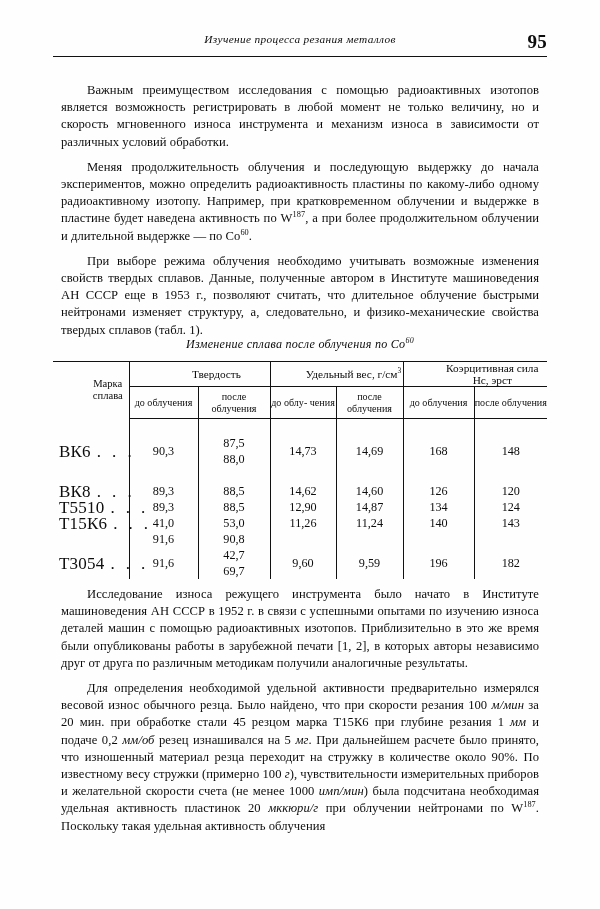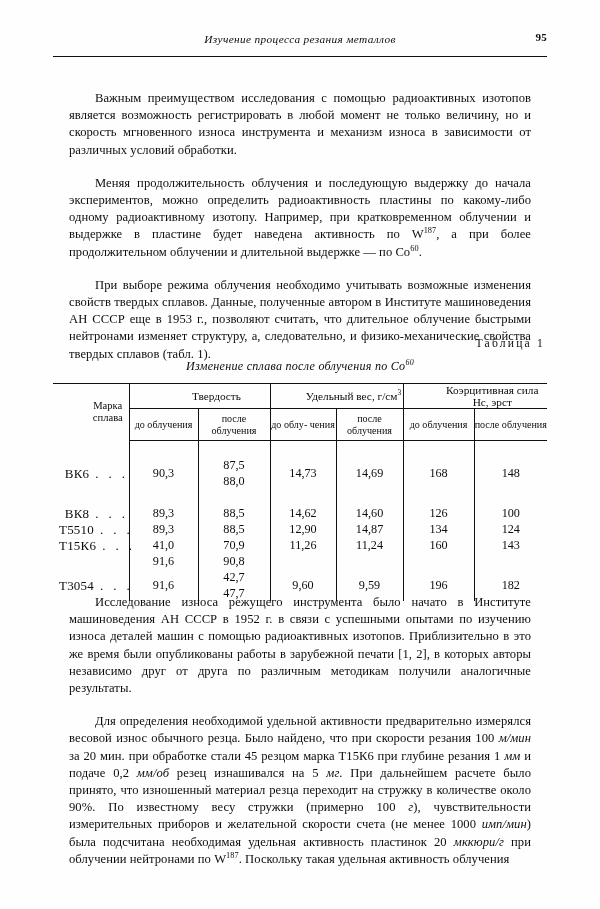--- a/index.html
+++ b/index.html
@@ -39,21 +39,21 @@
     text-align: center;
     font-style: italic;
     font-size: 11.3px;
     letter-spacing: 0.35px;
     white-space: nowrap;
   }
   .runhead-folio {
     position: absolute;
     right: 0;
     top: -2px;
-    font-size: 11px;
+    font-size: 19px;
     font-weight: 700;
     letter-spacing: 0.3px;
   }
   .runhead-rule {
     position: absolute;
     left: 53px;
     top: 56px;
     width: 494px;
     height: 0;
     border-top: 1.6px solid #111;
@@ -64,21 +64,21 @@
     position: absolute;
     left: 53px;
     width: 494px;
     font-size: 12.6px;
     line-height: 17.2px;
     text-align: justify;
     text-justify: inter-word;
     letter-spacing: 0.05px;
   }
   .body-block p {
-    margin: 16px;
+    margin: 8px;
     text-indent: 26px;
   }
 
   #para-top  { top: 74px; }
   #para-tail { top: 578px; }
 
   sup {
     font-size: 0.66em;
     vertical-align: super;
     line-height: 0;
@@ -158,21 +158,21 @@
   
   .data tbody td {
     text-align: center;
     font-size: 12.2px;
     height: 16px;
     line-height: 15px;
   }
   .data tbody td.stubcell {
     text-align: right;
     padding-left: 6px;
-    font-size: 13px;
+    font-size: 17px;
     letter-spacing: 0.2px;
     white-space: nowrap;
   }
   .dots { letter-spacing: 3.4px; padding-left: 6px; }
   .spacer-row td { height: 9px; }
 </style>
 </head>
 <body>
 
 <div class="page">
@@ -184,21 +184,20 @@
   <div class="runhead-rule"></div>
 
   <div class="body-block" id="para-top">
     <p>Важным преимуществом исследования с помощью радиоактивных изотопов является возможность регистрировать в любой момент не только величину, но и скорость мгновенного износа инструмента и механизм износа в зависимости от различных условий обработки.</p>
     <p>Меняя продолжительность облучения и последующую выдержку до начала экспериментов, можно определить радиоактивность пластины по какому-либо одному радиоактивному изотопу. Например, при кратковременном облучении и выдержке в пластине будет наведена активность по W<sup>187</sup>, а при более продолжительном облучении и длительной выдержке — по Co<sup>60</sup>.</p>
     <p>При выборе режима облучения необходимо учитывать возможные изменения свойств твердых сплавов. Данные, полученные автором в Институте машиноведения АН СССР еще в 1953 г., позволяют считать, что длительное облучение быстрыми нейтронами изменяет структуру, а, следовательно, и физико-механические свойства твердых сплавов (табл. 1).</p>
   </div>
 
   <div class="table-wrap">
 
-    <div class="table-number">Таблица 1</div>
 
     <div class="table-caption">
       <span>Изменение сплава после облучения по Co</span><sup>60</sup>
     </div>
 
     <table class="data">
       <colgroup>
         <col style="width:76px">
         <col style="width:69px">
         <col style="width:72px">
@@ -268,40 +267,40 @@
           <td class="vlh"></td>
         </tr>
 
         <tr>
           <td class="stubcell"><span>ВК8</span><span class="dots">. . .</span></td>
           <td class="vl">89,3</td>
           <td class="vlh">88,5</td>
           <td class="vl">14,62</td>
           <td class="vlh">14,60</td>
           <td class="vl">126</td>
-          <td class="vlh">100</td>
+          <td class="vlh">120</td>
         </tr>
 
         <tr>
           <td class="stubcell"><span>Т5510</span><span class="dots">. . .</span></td>
           <td class="vl">89,3</td>
           <td class="vlh">88,5</td>
           <td class="vl">12,90</td>
           <td class="vlh">14,87</td>
           <td class="vl">134</td>
           <td class="vlh">124</td>
         </tr>
 
         <tr>
           <td class="stubcell"><span>Т15К6</span><span class="dots">. . .</span></td>
           <td class="vl">41,0</td>
-          <td class="vlh">70,9</td>
+          <td class="vlh">53,0</td>
           <td class="vl">11,26</td>
           <td class="vlh">11,24</td>
-          <td class="vl">160</td>
+          <td class="vl">140</td>
           <td class="vlh">143</td>
         </tr>
         <tr>
           <td class="stubcell"></td>
           <td class="vl">91,6</td>
           <td class="vlh">90,8</td>
           <td class="vl"></td>
           <td class="vlh"></td>
           <td class="vl"></td>
           <td class="vlh"></td>
@@ -310,21 +309,21 @@
         <tr>
           <td class="stubcell" rowspan="2"><span>Т3054</span><span class="dots">. . .</span></td>
           <td class="vl" rowspan="2">91,6</td>
           <td class="vlh">42,7</td>
           <td class="vl" rowspan="2">9,60</td>
           <td class="vlh" rowspan="2">9,59</td>
           <td class="vl" rowspan="2">196</td>
           <td class="vlh" rowspan="2">182</td>
         </tr>
         <tr>
-          <td class="vlh">47,7</td>
+          <td class="vlh">69,7</td>
         </tr>
       </tbody>
     </table>
   </div>
 
   <div class="body-block" id="para-tail">
     <p>Исследование износа режущего инструмента было начато в Институте машиноведения АН СССР в 1952 г. в связи с успешными опытами по изучению износа деталей машин с помощью радиоактивных изотопов. Приблизительно в это же время были опубликованы работы в зарубежной печати [1, 2], в которых авторы независимо друг от друга по различным методикам получили аналогичные результаты.</p>
 
 
     <p>Для определения необходимой удельной активности предварительно измерялся весовой износ обычного резца. Было найдено, что при скорости резания 100 <span class="it">м/мин</span> за 20 мин. при обработке стали 45 резцом марка Т15К6 при глубине резания 1 <span class="it">мм</span> и подаче 0,2 <span class="it">мм/об</span> резец изнашивался на 5 <span class="it">мг</span>. При дальнейшем расчете было принято, что изношенный материал резца переходит на стружку в количестве около 90%. По известному весу стружки (примерно 100 <span class="it">г</span>), чувствительности измерительных приборов и желательной скорости счета (не менее 1000 <span class="it">имп/мин</span>) была подсчитана необходимая удельная активность пластинок 20 <span class="it">мккюри/г</span> при облучении нейтронами по W<sup>187</sup>. Поскольку такая удельная активность облучения</p>

